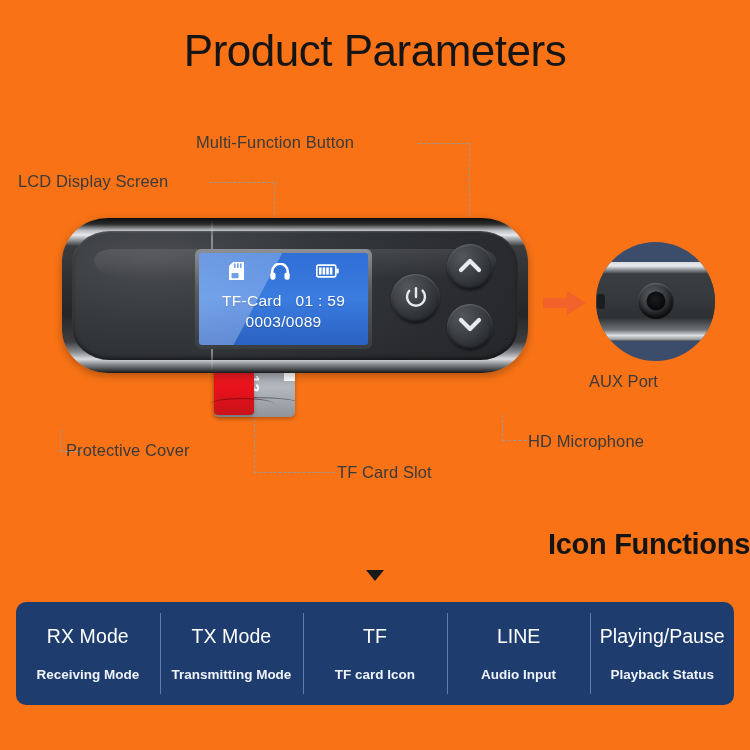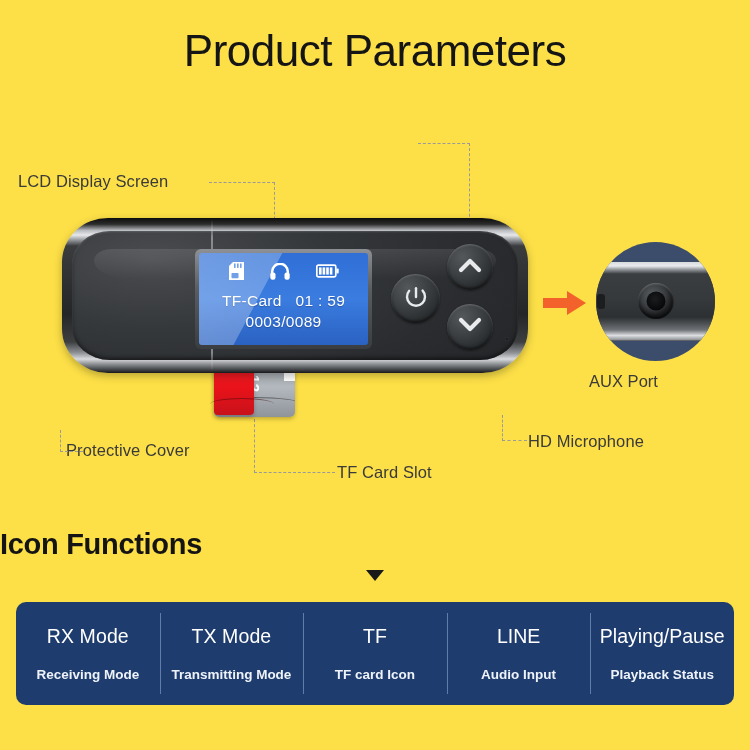--- a/index.html
+++ b/index.html
@@ -9,41 +9,41 @@
     height: 750px;
     background: #ffffff;
     font-family: "Liberation Sans", sans-serif;
     overflow: hidden;
   }
 
   #stage {
     position: relative;
     width: 750px;
     height: 750px;
-    background: #fde047;
+    background: #f97316;
   }
 
   
   .title-main {
     position: absolute;
     left: 0; right: 0;
     top: 26px;
     text-align: center;
     font-size: 44px;
     font-weight: 400;
     color: #151515;
     letter-spacing: -0.5px;
     line-height: 1.15;
   }
 
   .title-section {
     position: absolute;
     left: 0; right: 0;
     top: 528px;
-    text-align: left;
+    text-align: right;
     font-size: 29px;
     font-weight: 600;
     color: #141414;
     letter-spacing: -0.3px;
   }
 
   .down-caret {
     position: absolute;
     left: 50%;
     top: 570px;
@@ -410,20 +410,21 @@
   .leg-c4 .leg-title, .leg-c5 .leg-title { letter-spacing: 0; }
 </style>
 </head>
 <body>
 
 <div id="stage">
 
   <div class="title-main">Product Parameters</div>
 
   <div class="callout lbl-lcd">LCD Display Screen</div>
+  <div class="callout lbl-mfb">Multi-Function Button</div>
   <div class="callout lbl-cover">Protective Cover</div>
   <div class="callout lbl-tf">TF Card Slot</div>
   <div class="callout lbl-mic">HD Microphone</div>
   <div class="lbl-aux">
     <span>AUX Port</span>
   </div>
 
   <div class="ld ld-h ld-lcd-h"></div>
   <div class="ld ld-v ld-lcd-v"></div>
 

